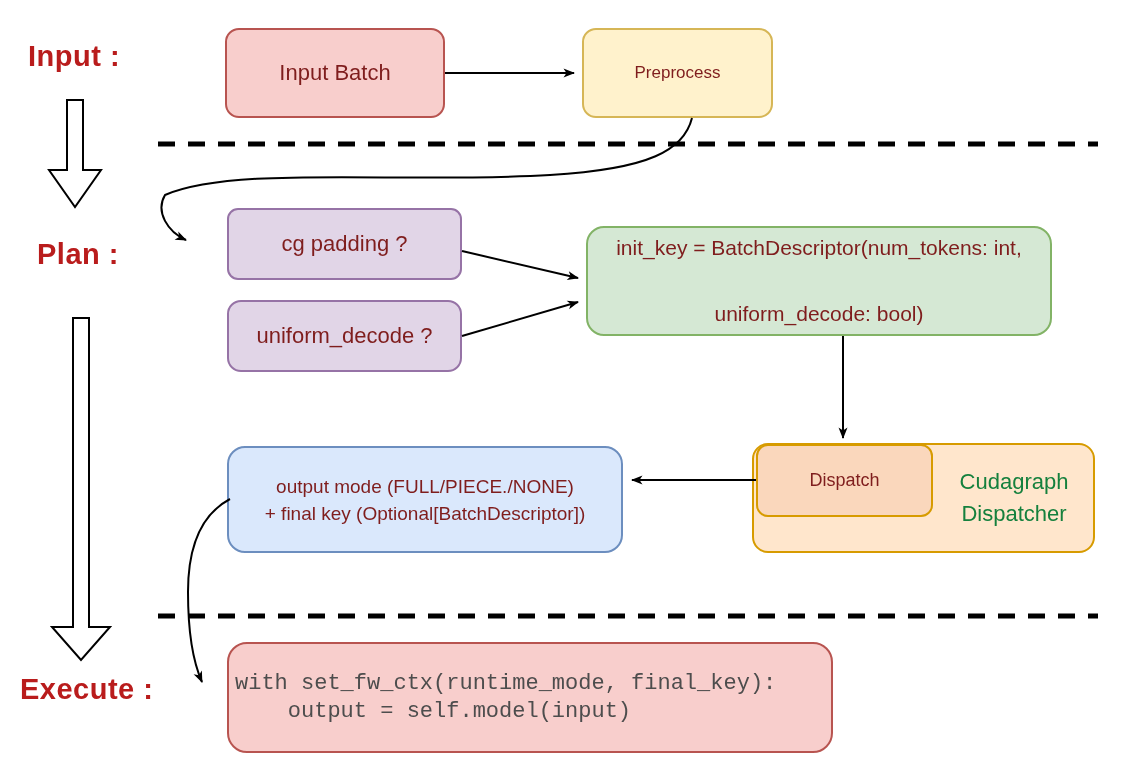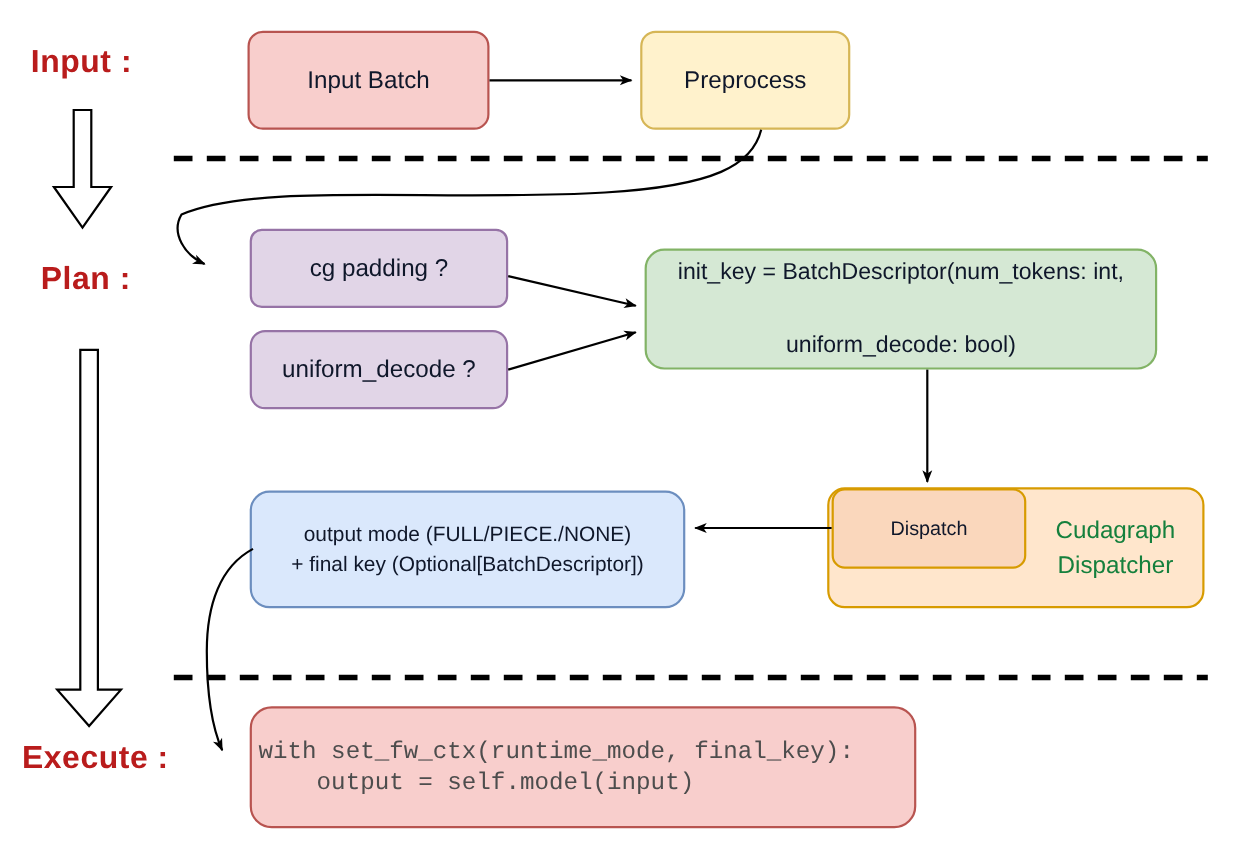--- a/index.html
+++ b/index.html
@@ -7,27 +7,27 @@
     position:relative;width:1142px;height:770px;background:#ffffff;
     font-family:"Liberation Sans", sans-serif;overflow:hidden;
   }
   .section-label{
     position:absolute;font-weight:700;font-size:29px;color:#b91c1c;
     white-space:nowrap;letter-spacing:0.5px;
   }
   .node{
     position:absolute;box-sizing:border-box;border:2px solid;
     display:flex;flex-direction:column;align-items:center;justify-content:center;
-    text-align:center;color:#0f172a;
+    text-align:center;color:#7f1d1d;
   }
   .node .ln{display:block;}
   .box-input-batch{left:225px;top:28px;width:220px;height:90px;border-radius:14px;
     background:var(--red-fill);border-color:var(--red-stroke);font-size:22px;}
   .box-preprocess{left:582px;top:28px;width:191px;height:90px;border-radius:14px;
-    background:var(--yellow-fill);border-color:var(--yellow-stroke);font-size:22px;}
+    background:var(--yellow-fill);border-color:var(--yellow-stroke);font-size:17px;}
   .box-cg-padding{left:227px;top:208px;width:235px;height:72px;border-radius:11px;
     background:var(--purple-fill);border-color:var(--purple-stroke);font-size:22px;}
   .box-uniform-decode{left:227px;top:300px;width:235px;height:72px;border-radius:14px;
     background:var(--purple-fill);border-color:var(--purple-stroke);font-size:22px;}
   .box-init-key{left:586px;top:226px;width:466px;height:110px;border-radius:18px;
     background:var(--green-fill);border-color:var(--green-stroke);font-size:21px;line-height:30px;gap:36px;}
   .box-runtime{left:227px;top:446px;width:396px;height:107px;border-radius:18px;
     background:var(--blue-fill);border-color:var(--blue-stroke);font-size:19px;line-height:27px;}
   .box-dispatcher-outer{left:752px;top:443px;width:343px;height:110px;border-radius:16px;
     background:var(--orange-fill);border-color:var(--orange-stroke);}

